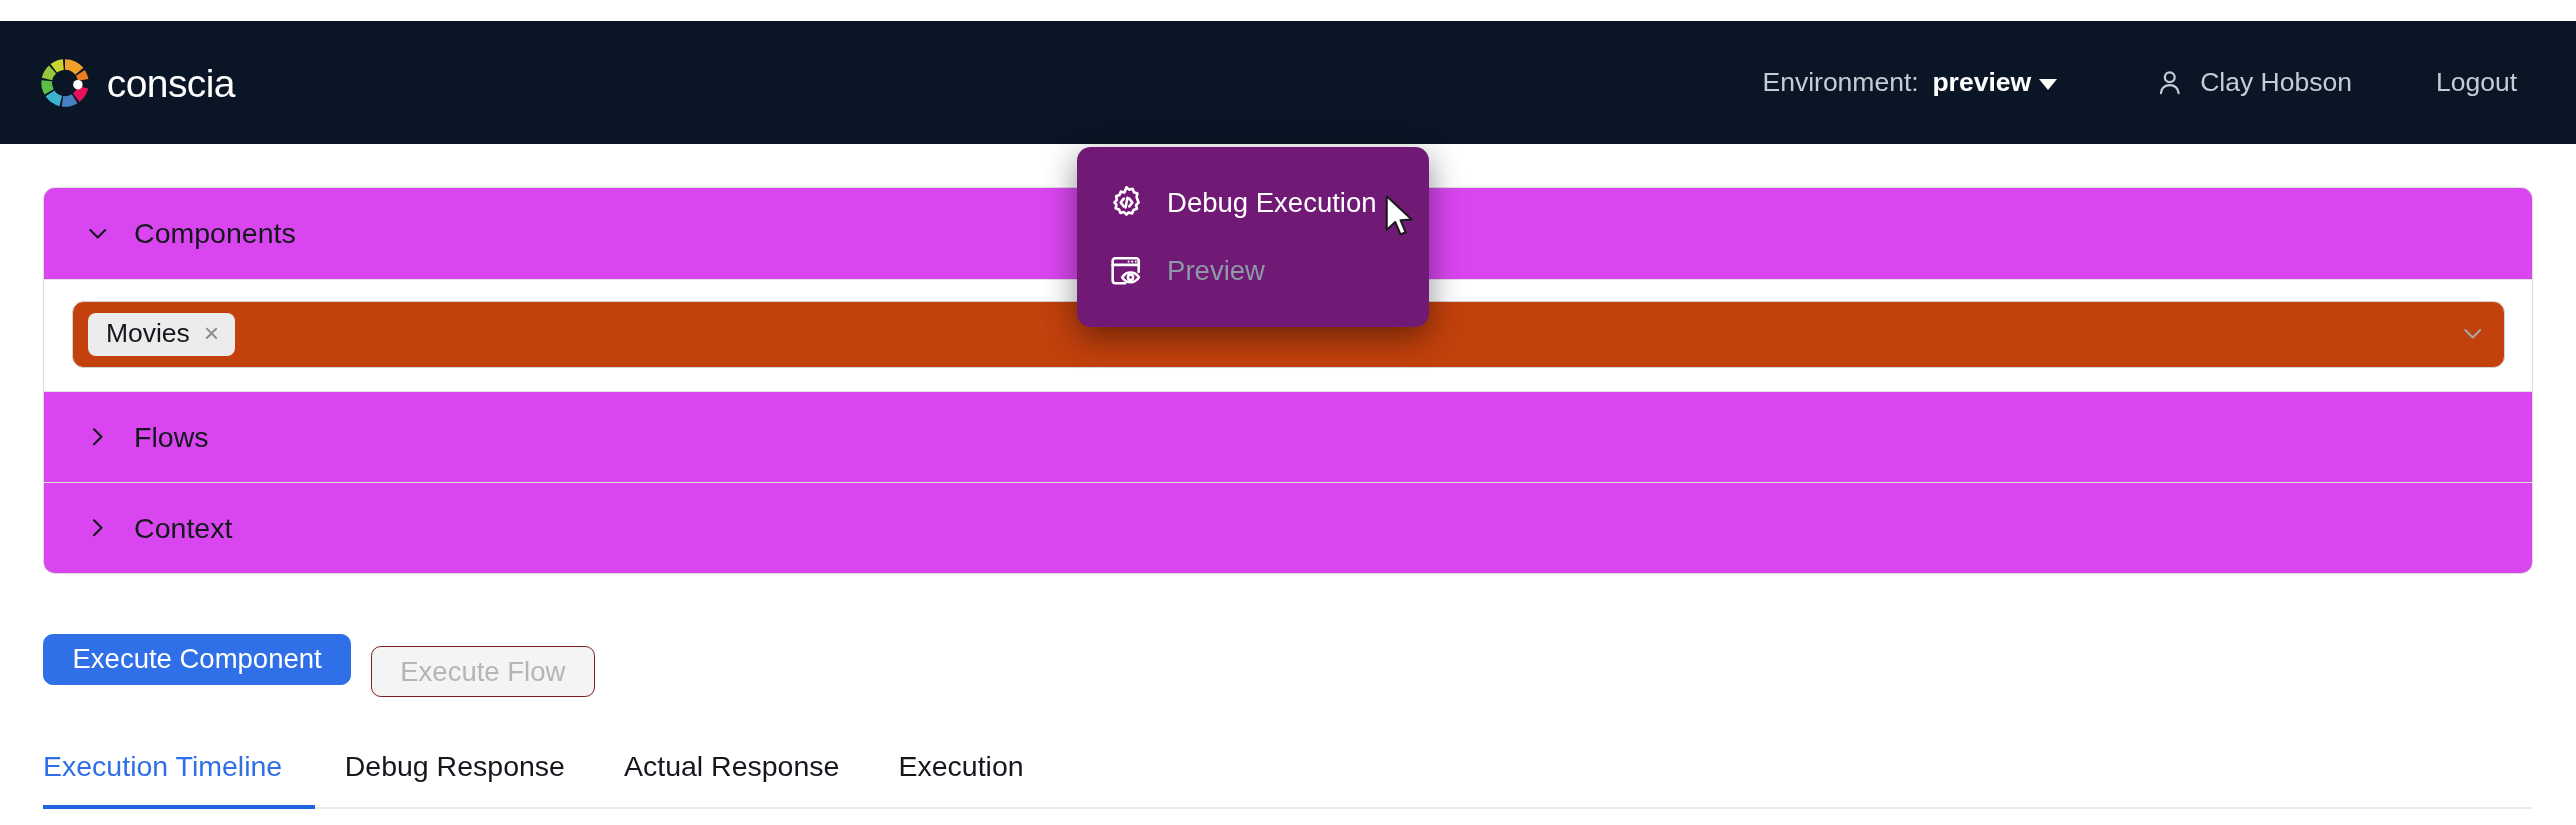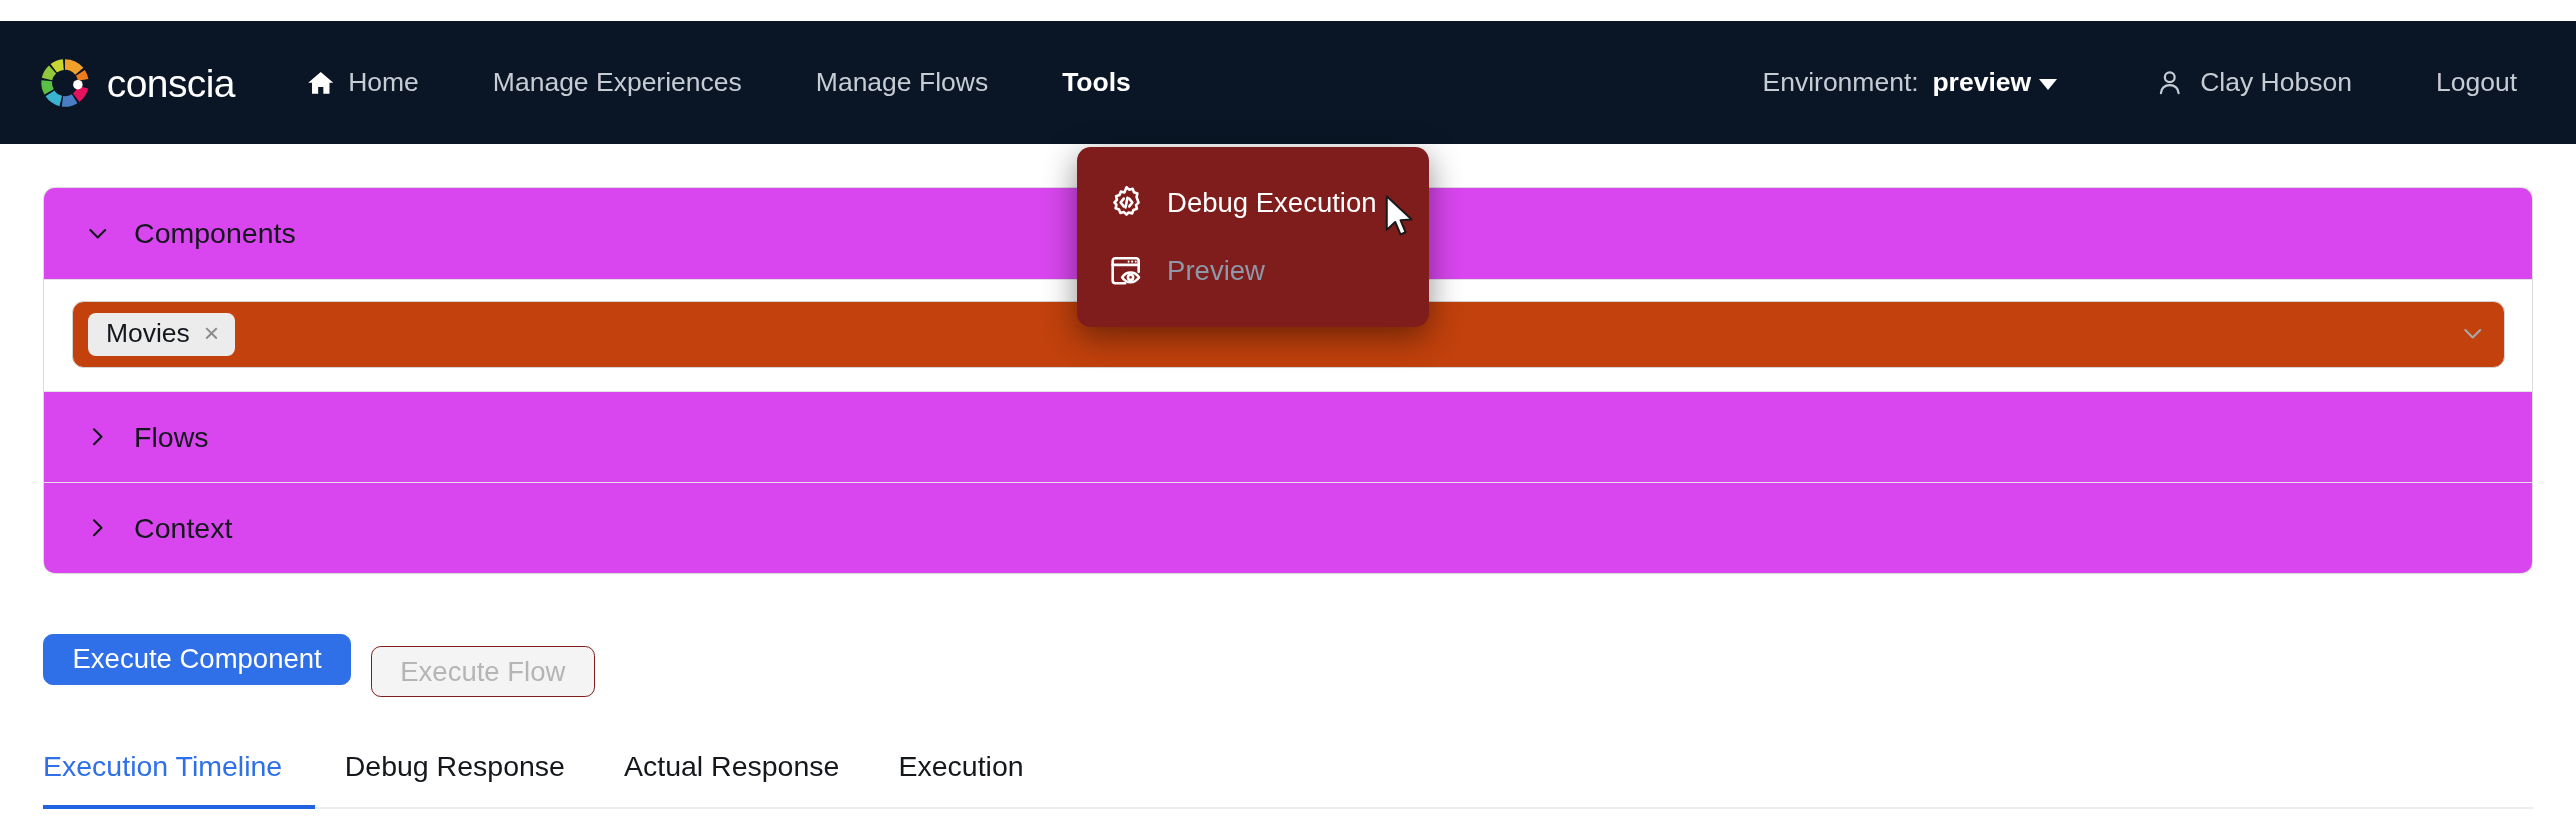--- a/index.html
+++ b/index.html
@@ -78,21 +78,21 @@
   }
   .user-icon { width: 29.5px; height: 29.5px; display: block; }
   .logout { color: #c6ccd4; font-size: 26.5px; cursor: pointer; white-space: nowrap; }
 
   
   .dropdown {
     position: absolute;
     left: 1077px;
     top: 126px;
     width: 352px;
-    background: #7f1d1d;
+    background: #701a75;
     border-radius: 13.8px;
     padding: 21.6px 0 21.6px 0;
     box-shadow: 0 9.8px 33px rgba(0,0,0,0.45);
     z-index: 40;
   }
   .dd-item {
     display: flex;
     align-items: center;
     gap: 21.6px;
     padding: 14.7px 29.5px;
@@ -239,39 +239,20 @@
           <path d="M -28.4 15.8 A 33 33 0 0 1 -32.6 -4" stroke="#5bbf46"></path>
           <path d="M -32.2 -7.2 A 33 33 0 0 1 -22.2 -24.1" stroke="#93c83d"></path>
           <path d="M -20 -26.2 A 33 33 0 0 1 -3 -32.8" stroke="#c9d62f"></path>
         </g>
         <circle cx="73" cy="53" r="8.5" fill="#ffffff"></circle>
       </svg>
     </span>
     <span class="brand-word">conscia</span>
   </div>
 
-  <nav class="mainnav">
-    <div class="navitem">
-      <span>
-        <svg class="home-icon" viewBox="0 0 24 24" fill="#ffffff" aria-hidden="true">
-          <path d="M12 3.2 1.8 12.1h3.1V21h5.0v-5.6h4.2V21h5.0v-8.9h3.1z"></path>
-        </svg>
-      </span>
-      <span>Home</span>
-    </div>
-    <div class="navitem">
-      <span>Manage Experiences</span>
-    </div>
-    <div class="navitem">
-      <span>Manage Flows</span>
-    </div>
-    <div class="navitem active">
-      <span>Tools</span>
-    </div>
-  </nav>
 
   <div class="spacer"></div>
 
   <div class="rightnav">
     <div class="env-block">
       <span>Environment:</span>
       <span class="env-value">
         <span>preview</span>
         <span class="caret-down"></span>
       </span>

